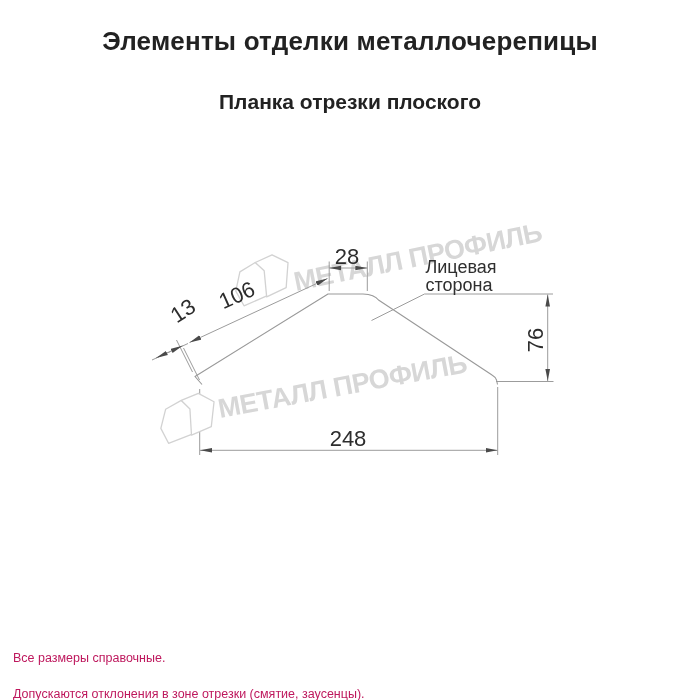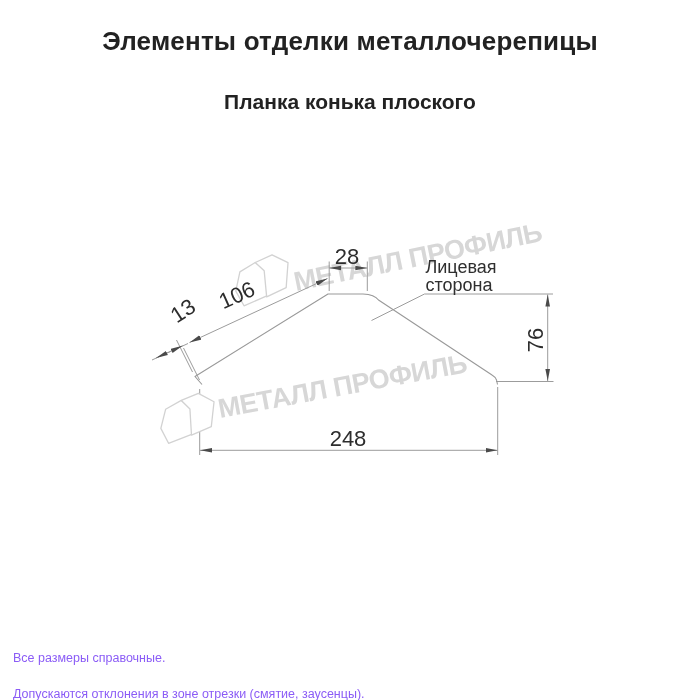--- a/index.html
+++ b/index.html
@@ -11,31 +11,31 @@
   #title-sub{top:90px;font-size:21px;}
   #title-code{top:119px;font-size:22px;}
   #drawing{position:absolute;left:0;top:0;}
   .ln{stroke:#9c9c9c;stroke-width:1;fill:none;}
   .prof{stroke:#999;stroke-width:1.1;fill:none;stroke-linejoin:round;}
   .dt{font-family:"Liberation Sans",sans-serif;font-size:22px;fill:#2d2d2d;}
   .fl{font-family:"Liberation Sans",sans-serif;font-size:18px;fill:#2f2f2f;}
   .wm{font-family:"Liberation Sans",sans-serif;font-size:27px;font-weight:bold;
       fill:#d7d7d7;letter-spacing:-0.5px;}
   .logo{stroke:#d2d2d2;stroke-width:1.3;fill:#ffffff;stroke-linejoin:round;}
-  .foot{position:absolute;left:13px;color:#8b5cf6;font-size:12.5px;white-space:nowrap;}
+  .foot{position:absolute;left:13px;color:#be185d;font-size:12.5px;white-space:nowrap;}
   #foot1{top:651px;}
   #foot2{top:667px;margin-top:20px;}
 </style>
 </head>
 <body>
 
 <div id="page">
 
   <div id="title-main" class="title">Элементы отделки металлочерепицы</div>
-  <div id="title-sub" class="title">Планка конька плоского</div>
+  <div id="title-sub" class="title">Планка отрезки плоского</div>
 
   <svg id="drawing" width="700" height="700" viewBox="0 0 700 700">
     <defs>
       <marker id="arr" markerUnits="userSpaceOnUse" markerWidth="13" markerHeight="7" refX="12" refY="3" orient="auto-start-reverse">
         <path d="M0,0.7 L12,3 L0,5.3 z" fill="#4a4a4a"></path>
       </marker>
     </defs>
 
     <text class="wm" transform="translate(296,291) rotate(-11.5)">МЕТАЛЛ ПРОФИЛЬ</text>
     <text class="wm" transform="translate(220,418) rotate(-10.5)">МЕТАЛЛ ПРОФИЛЬ</text>

